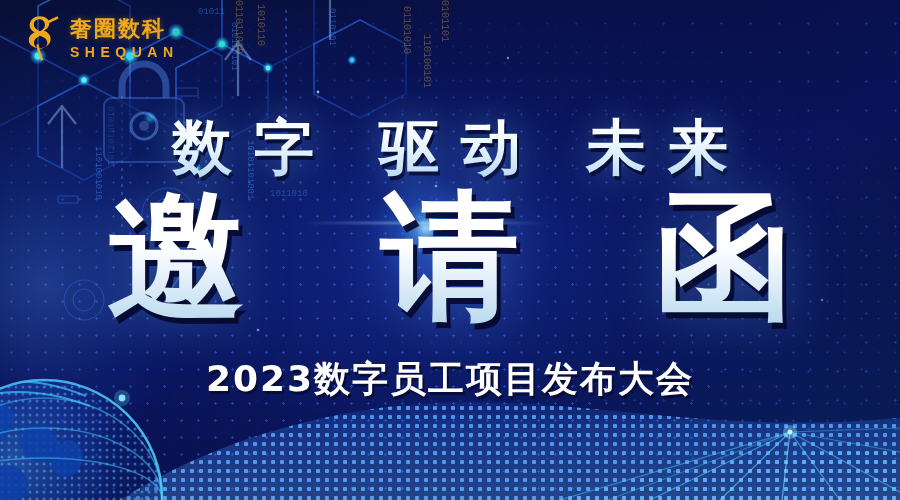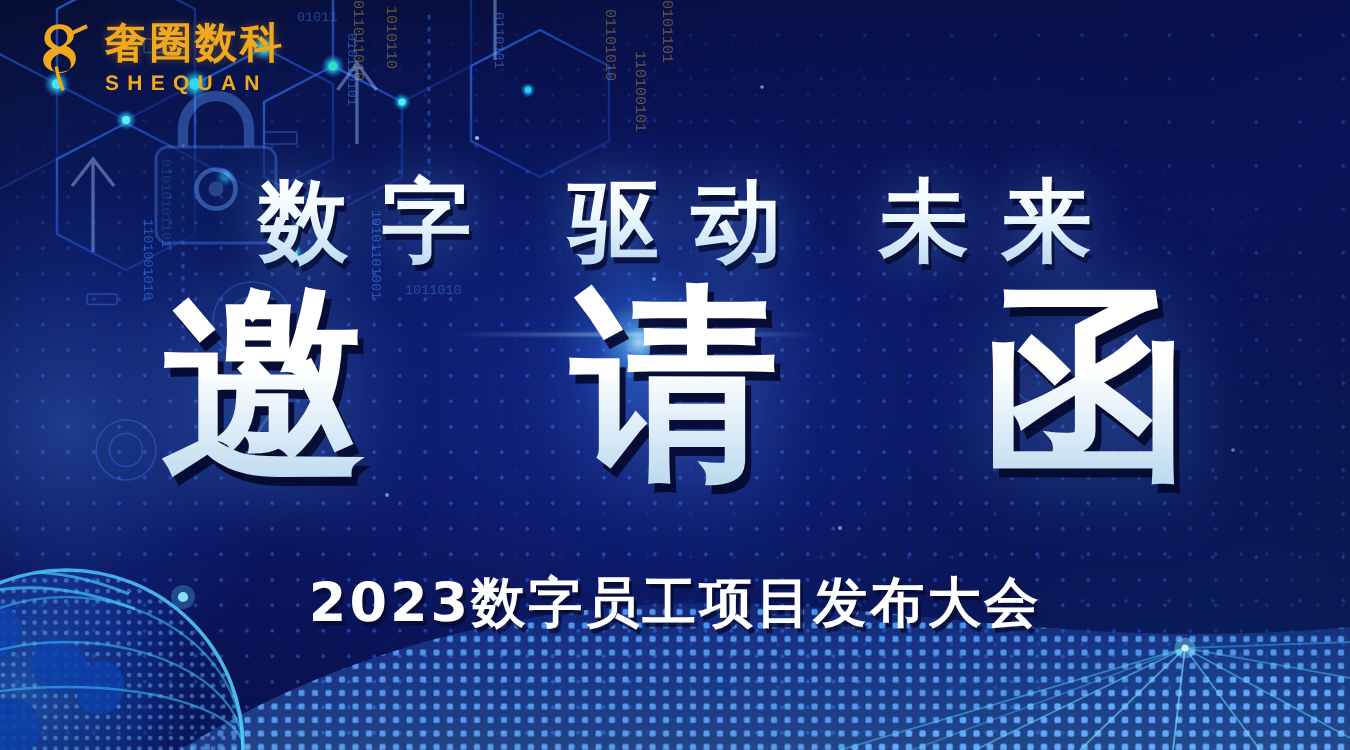--- a/index.html
+++ b/index.html
@@ -49,21 +49,21 @@
   .glow-left {
     position:absolute; left:-120px; top:120px; width:330px; height:330px;
     background: radial-gradient(circle, rgba(80,150,255,0.30) 0%, rgba(40,90,220,0.12) 45%, rgba(0,0,0,0) 72%);
   }
 
   
   #logo { position:absolute; left:16px; top:14px; display:flex; align-items:center; gap:8px; }
   .logo-mark { width:46px; height:48px; display:block; }
   .logo-text { display:flex; flex-direction:column; line-height:1; }
   .logo-cn {
-    font-size:28px; font-weight:700; color:#f0a81c; letter-spacing:2px;
+    font-size:22px; font-weight:700; color:#f0a81c; letter-spacing:2px;
     font-family:"DejaVu Sans","Liberation Sans",sans-serif;
     text-shadow:0 0 6px rgba(240,168,28,0.35);
   }
   .logo-en {
     margin-top:5px; font-size:14px; font-weight:700; color:#f0a81c;
     letter-spacing:5.5px; font-family:"Liberation Sans",sans-serif;
   }
 
   
   #headline {
@@ -82,21 +82,20 @@
     background:linear-gradient(to bottom,#ffffff 0%,#ffffff 42%,#dcecf8 70%,#b4d6ec 100%);
     -webkit-background-clip:text; background-clip:text;
     color:transparent; -webkit-text-fill-color:transparent;
     filter: drop-shadow(4px 6px 0 rgba(5,9,44,0.9)) drop-shadow(0 0 26px rgba(100,170,255,0.3));
   }
   #subtitle {
     position:absolute; left:0; right:0; top:355px; text-align:center;
     font-family:"DejaVu Sans","Liberation Sans",sans-serif;
     font-size:36px; font-weight:700; letter-spacing:2px; color:#ffffff;
     filter: drop-shadow(2px 3px 0 rgba(6,10,48,0.8));
-    margin-top: 23px;
   }
 </style>
 </head>
 <body>
 
 <div id="poster">
 
   <svg class="layer" viewBox="0 0 900 500" width="900" height="500">
     <defs>
       <linearGradient id="hexLine" x1="0" y1="0" x2="1" y2="1">

